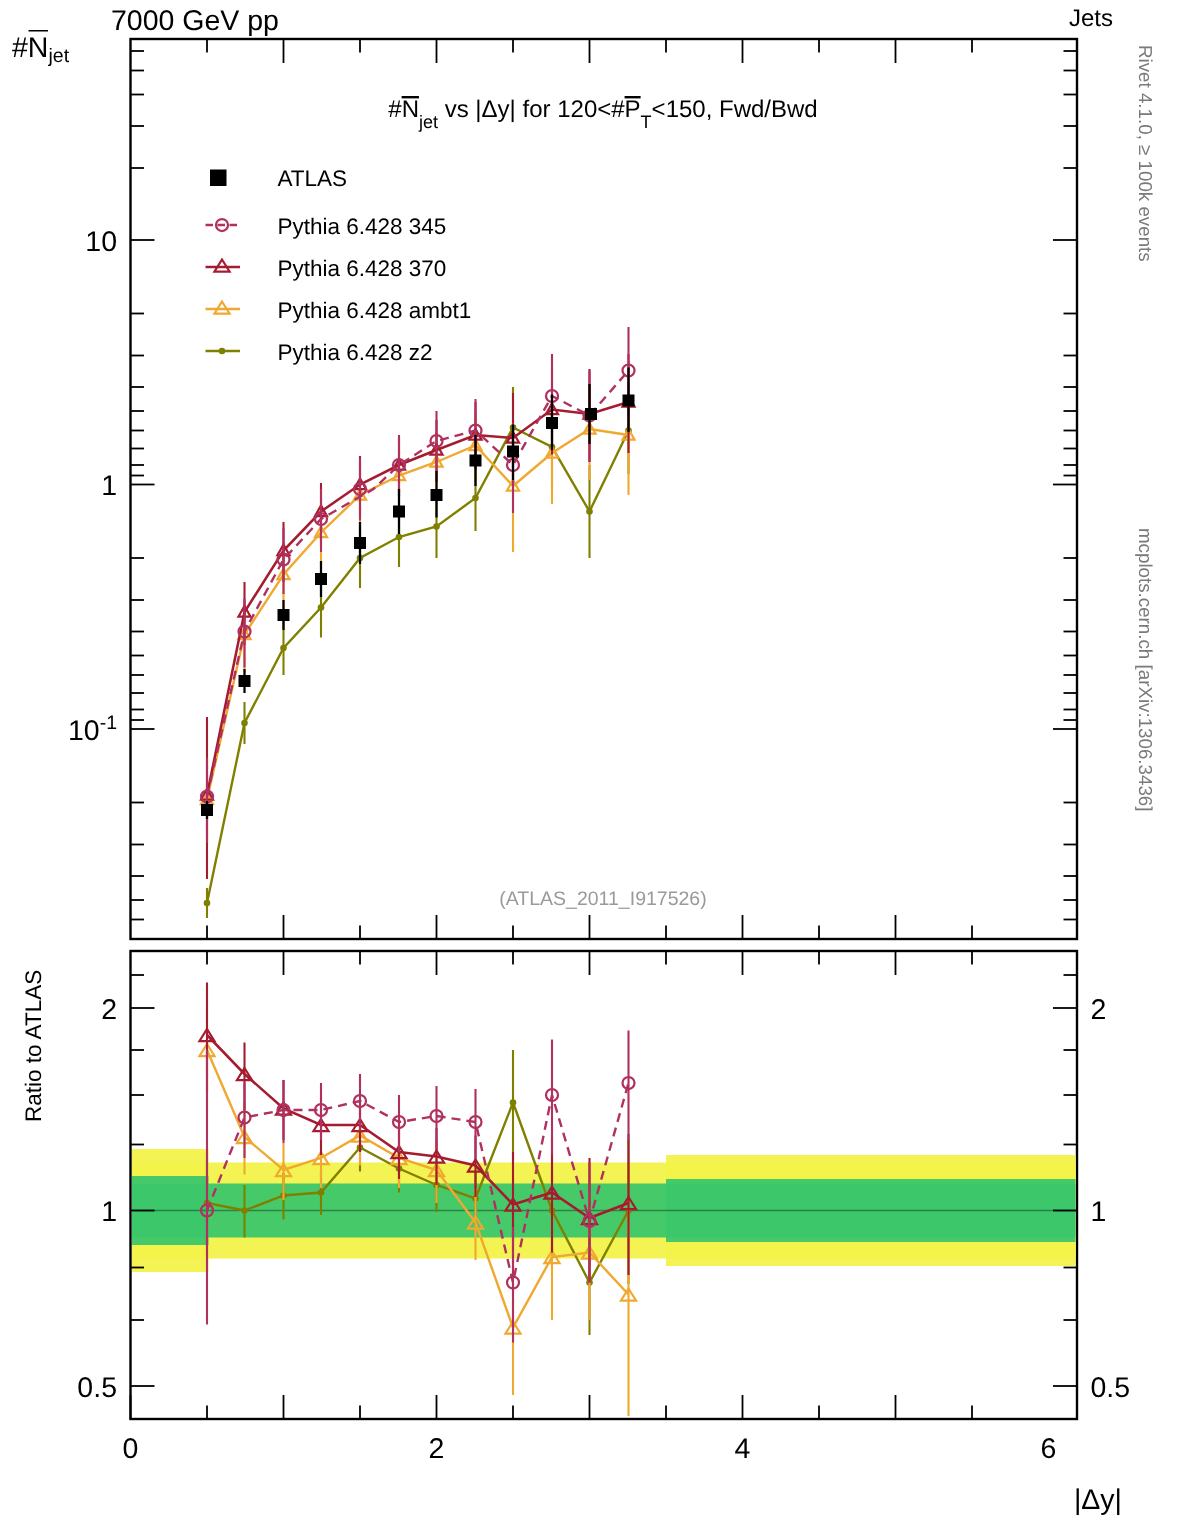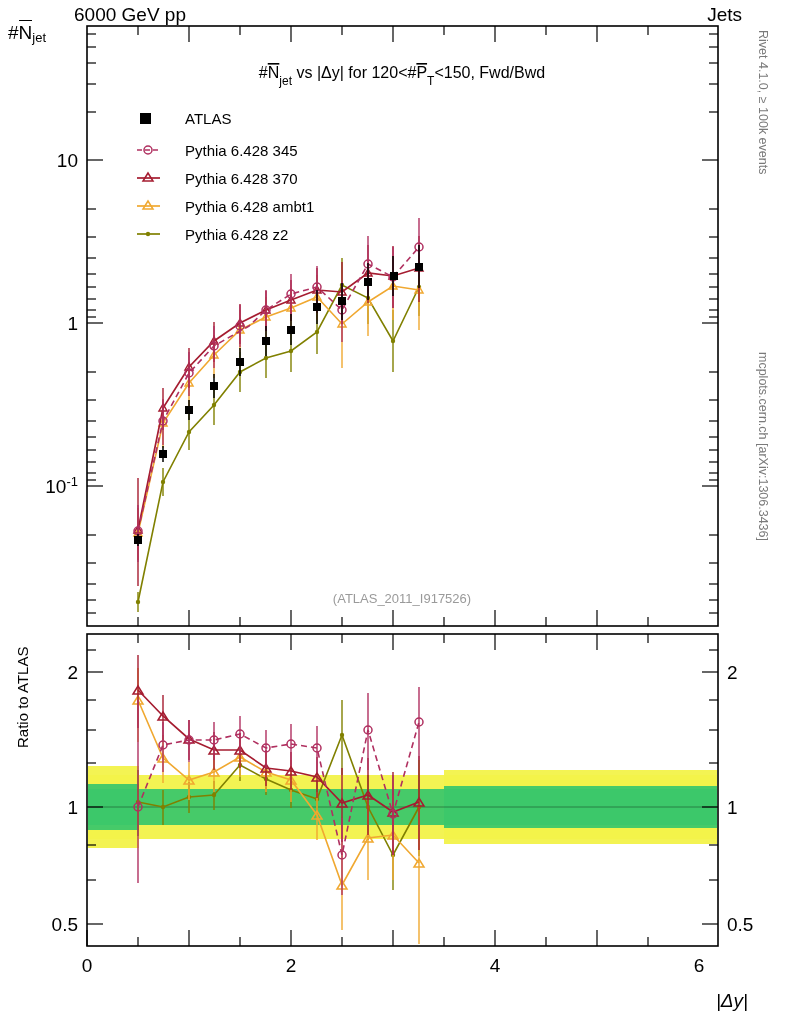--- a/index.html
+++ b/index.html
@@ -4,48 +4,48 @@
 <style>
   html,body{margin:0;padding:0;background:#ffffff;}
   body{width:786px;height:1024px;font-family:"Liberation Sans",sans-serif;color:#000;}
   #root{position:relative;width:786px;height:1024px;overflow:hidden;}
 
   .abs{position:absolute;}
   .txt{font-family:"Liberation Sans",sans-serif;color:#000;white-space:nowrap;}
 
   
   #hdr-left{left:74px;top:4px;font-size:19px;}
-  #hdr-right{right:44px;top:4px;font-size:19px;}
+  #hdr-right{right:44px;top:4px;font-size:16px;}
 
   
   .vert{transform-origin:0 0;white-space:nowrap;}
   #rv1{left:770px;top:30px;font-size:12.5px;color:#7a7a7a;transform:rotate(90deg);}
   #rv2{left:770px;top:352px;font-size:12.5px;color:#7a7a7a;transform:rotate(90deg);}
 
   
   #ytitle-main{left:8px;top:22px;font-size:19px;}
   #ytitle-ratio{left:14px;top:748px;font-size:15px;transform:rotate(-90deg);transform-origin:0 0;}
 
   
-  #xtitle{right:38px;top:990px;font-size:19px;font-style:italic;}
+  #xtitle{right:38px;top:990px;font-size:19px;}
 
   svg{display:block;}
   .tick{stroke:#000;stroke-width:1.2;}
   .frame{fill:none;stroke:#000;stroke-width:1.6;}
   .axlabel{font-family:"Liberation Sans",sans-serif;font-size:19px;fill:#000;}
   .plottitle{font-family:"Liberation Sans",sans-serif;font-size:16px;fill:#000;}
   .watermark{font-family:"Liberation Sans",sans-serif;font-size:13px;fill:#9a9a9a;}
   .legtxt{font-family:"Liberation Sans",sans-serif;font-size:15px;fill:#000;}
 </style>
 </head>
 <body>
 
 <div id="root">
 
-  <div class="abs txt" id="hdr-left">6000 GeV pp</div>
+  <div class="abs txt" id="hdr-left">7000 GeV pp</div>
   <div class="abs txt" id="hdr-right">Jets</div>
 
   <div class="abs" id="ytitle-main">
     <span style="font-size:19px;text-align:center;">#<span style="border-top:1.3px solid #000;padding-top:1px;">N</span><span style="font-size:13px;vertical-align:-3px;">jet</span></span>
   </div>
 
   <div class="abs txt" id="ytitle-ratio">Ratio to ATLAS</div>
 
   <div class="abs" id="xtitle">
     <span style="font-size:19px;">|Δy|</span>

